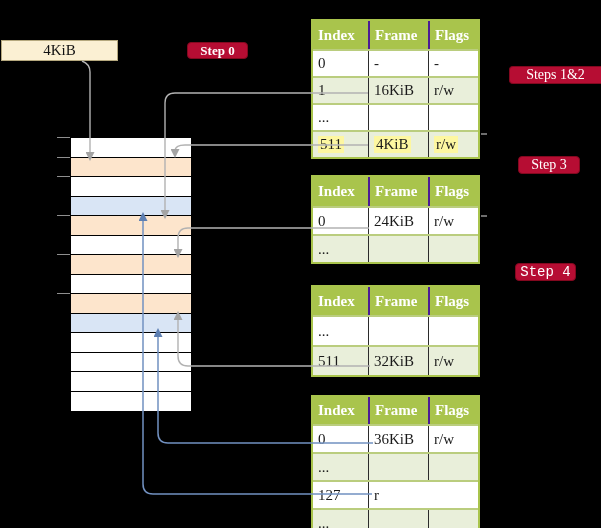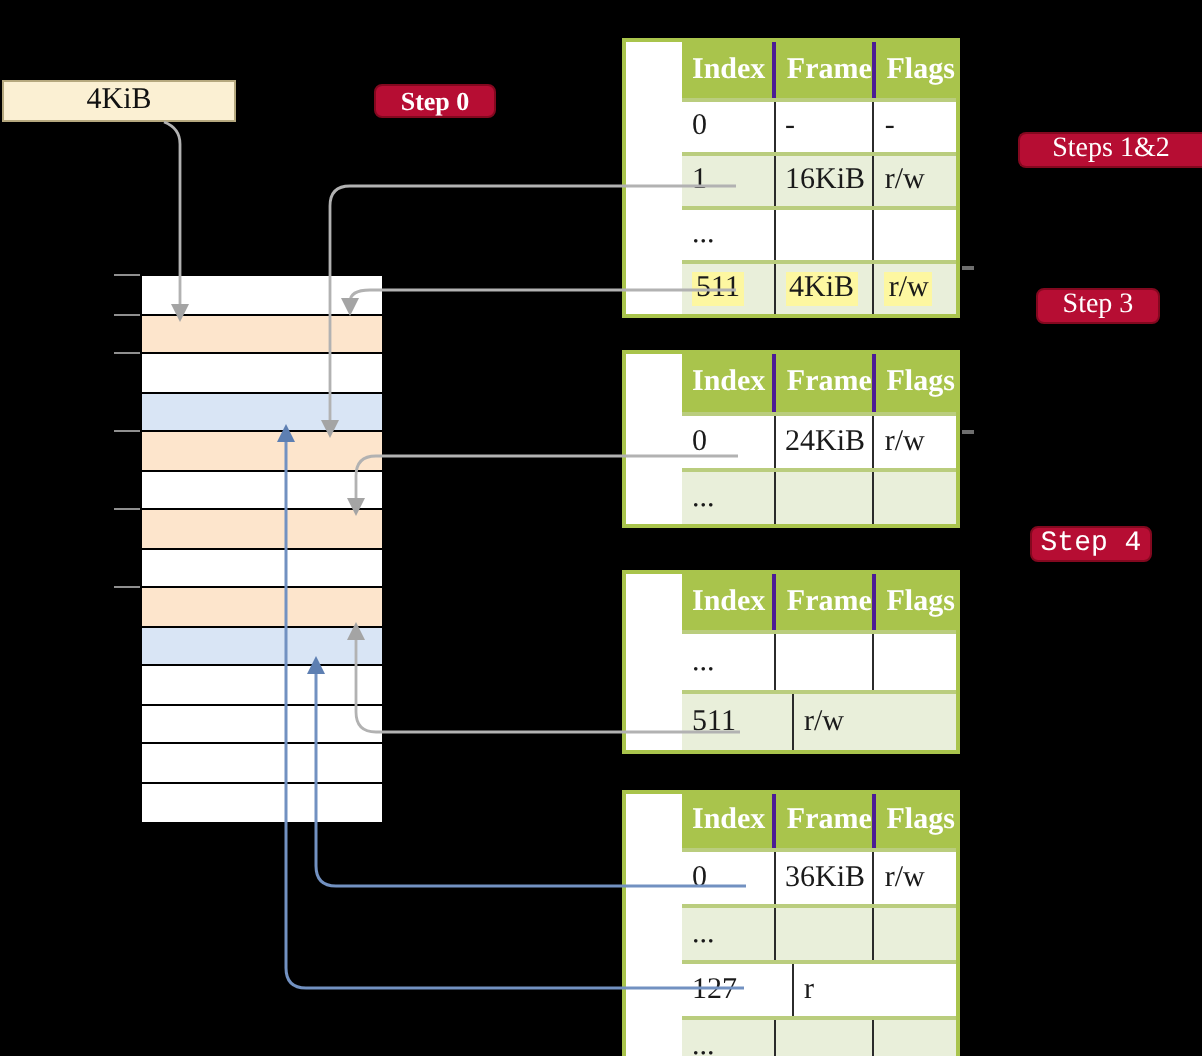--- a/index.html
+++ b/index.html
@@ -9,33 +9,33 @@
   
   #box4kib{position:absolute;left:1px;top:40px;width:117px;height:21px;
            background:#fbf0d3;border:1px solid #b5a87e;box-sizing:border-box;
            color:#111;font-size:15px;text-align:center;line-height:19px;}
 
   
   .badge{position:absolute;background:#b60d33;border:1px solid #83081f;border-radius:4px;
          color:#fff;text-align:center;box-sizing:border-box;}
   #badge-step0 {left:187px;top:42px;width:61px;height:17px;font-size:13px;line-height:15px;font-weight:bold;}
   #badge-steps12{left:509px;top:19px;width:92px;height:18px;font-size:14px;line-height:16px;border-right:none;border-radius:4px 0 0 4px;margin-top:47px;}
-  #badge-step3 {left:518px;top:144px;width:62px;height:18px;font-size:14px;line-height:16px;}
+  #badge-step3 {left:518px;top:156px;width:62px;height:18px;font-size:14px;line-height:16px;}
   #badge-step4 {left:515px;top:263px;width:61px;height:18px;font-size:14px;line-height:16px;font-family:Liberation Mono, monospace;}
 
   
   #memcol{position:absolute;left:70px;top:137px;width:120px;height:273px;
           border:1px solid #000;box-sizing:content-box;background:#fff;}
   .mrow{height:18.5px;border-bottom:1px solid #000;box-sizing:content-box;}
   .mrow:last-child{border-bottom:none;}
   .tick{position:absolute;left:57px;width:13px;height:1px;background:#8f8f8f;}
 
   
   .ptable{position:absolute;left:311px;width:169px;border:2px solid #a9c44c;
-          background:#fff;box-sizing:border-box;padding-left:28px;}
+          background:#fff;box-sizing:border-box;}
   .thead{display:flex;background:#a9c44c;color:#fff;font-weight:bold;font-size:15px;}
   .th{box-sizing:border-box;padding-left:5px;display:flex;align-items:center;border-left:2px solid #4c1d95;}
   .th:first-child{border-left:none;}
   .trow{display:flex;font-size:15px;color:#1a1a1a;border-top:2px solid #bacd7e;}
   .trow:first-child{border-top:none;}
   .td{box-sizing:border-box;padding-left:5px;display:flex;align-items:center;border-left:1px solid #2b2b2b;}
   .td:first-child{border-left:none;}
   .c-index{width:55px;} .c-frame{width:60px;} .c-flags{width:50px;}
   .tinted{background:#e9efda;}
   .hl{background:#fdf7a1;padding:0 2px;}
@@ -130,20 +130,21 @@
           <div class="th c-frame">Frame</div>
           <div class="th c-flags">Flags</div>
         </div>
         <div class="trow" style="height: 28px;">
           <div class="td c-index">...</div>
           <div class="td c-frame"></div>
           <div class="td c-flags"></div>
         </div>
         <div class="trow tinted" style="height: 28px;">
           <div class="td c-index">511</div>
+          <div class="td c-frame">32KiB</div>
           <div class="td c-flags">r/w</div>
         </div>
       </div>
       <div class="ptable" style="top: 395px;">
         <div class="thead" style="height: 27px;">
           <div class="th c-index">Index</div>
           <div class="th c-frame">Frame</div>
           <div class="th c-flags">Flags</div>
         </div>
         <div class="trow" style="height: 26px;">

